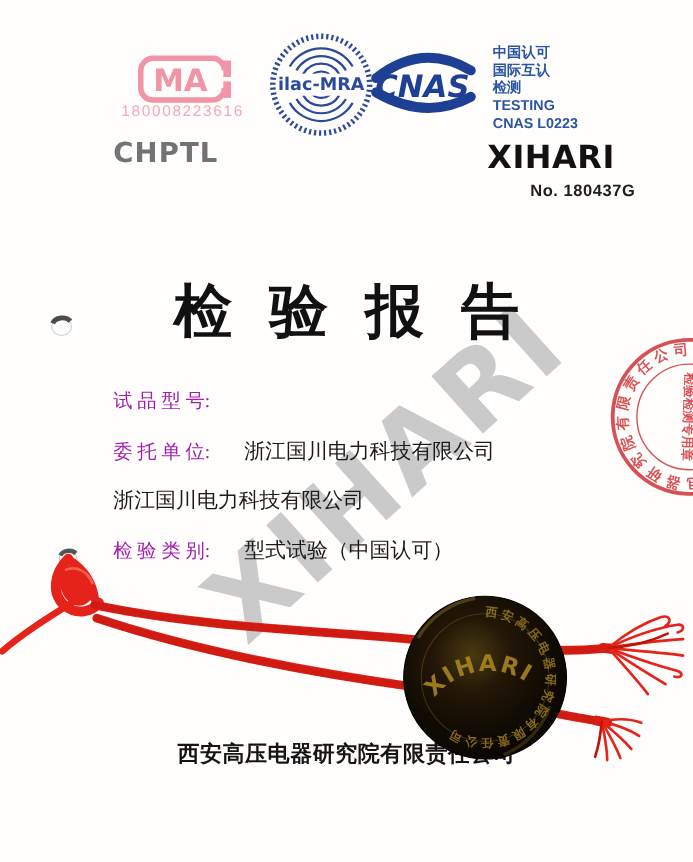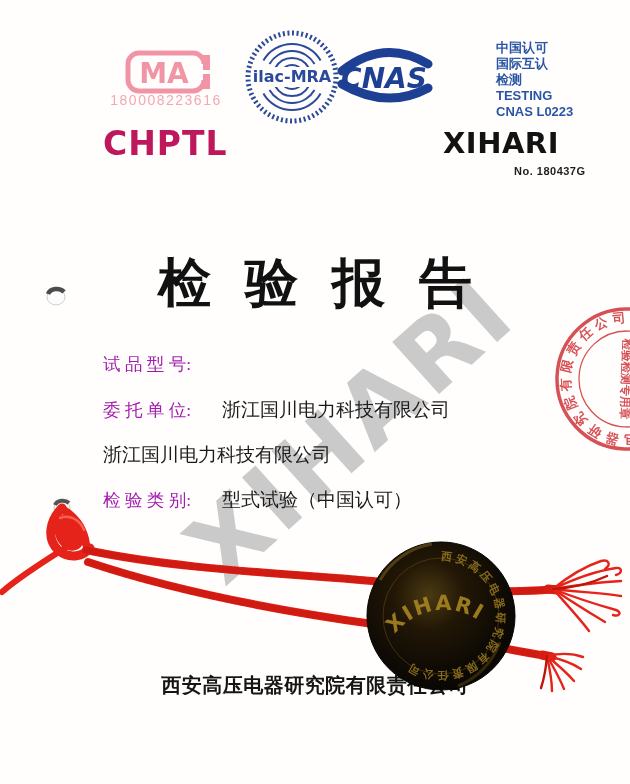--- a/index.html
+++ b/index.html
@@ -21,35 +21,34 @@
 
   
   .logo-svg{position:absolute;}
   .cma-svg{left:110px; top:40px;}
   .ilac-svg{left:242px; top:27px;}
   .cnas-svg{left:332px; top:38px;}
   .accred{
     position:absolute; left:448px; top:40px;
     color:#2a55a5; font-size:13px; font-weight:bold; line-height:16px;
     font-family:"Liberation Sans",sans-serif;
-    margin-left:48px;
   }
   .chptl{
     position:absolute; left:103px; top:124px;
-    color:#be185d; font-size:33px; font-weight:900; letter-spacing:1px;
+    color:#737373; font-size:25px; font-weight:900; letter-spacing:1px;
     font-family:"DejaVu Sans","Liberation Sans",sans-serif;
   }
   .xihari{
     position:absolute; left:443px; top:126px;
     color:#121212; font-size:29px; font-weight:900; letter-spacing:0.5px;
     font-family:"DejaVu Sans","Liberation Sans",sans-serif;
   }
   .report-no{
     position:absolute; left:482px; top:165px;
-    color:#1e1e1e; font-size:11px; font-weight:bold; letter-spacing:0.5px;margin-left:32px;
+    color:#1e1e1e; font-size:15px; font-weight:bold; letter-spacing:0.5px;
   }
 
   
   .title{
     position:absolute; left:0; top:224px; width:630px;
     text-align:center; text-indent:34px; letter-spacing:34px;
     font-size:53px; font-weight:bold; color:#111;
     font-family:"Liberation Sans","DejaVu Sans",sans-serif;
     margin-top:24px;
   }

